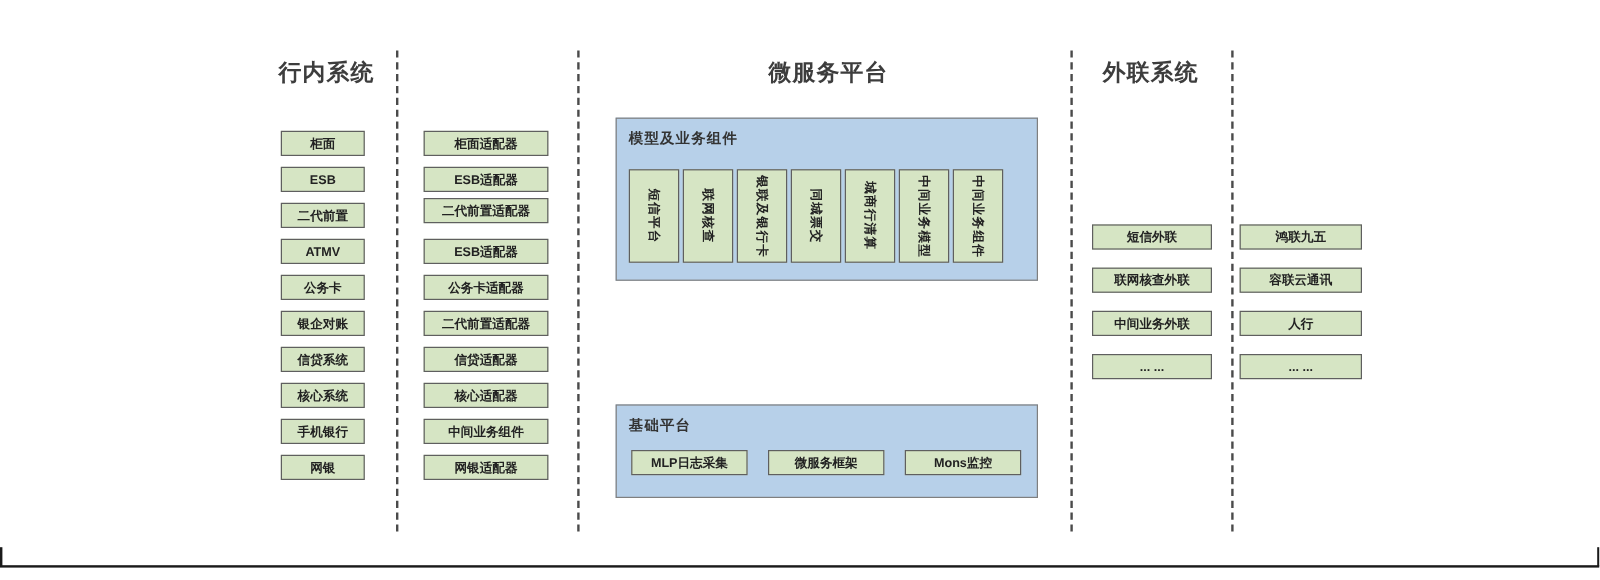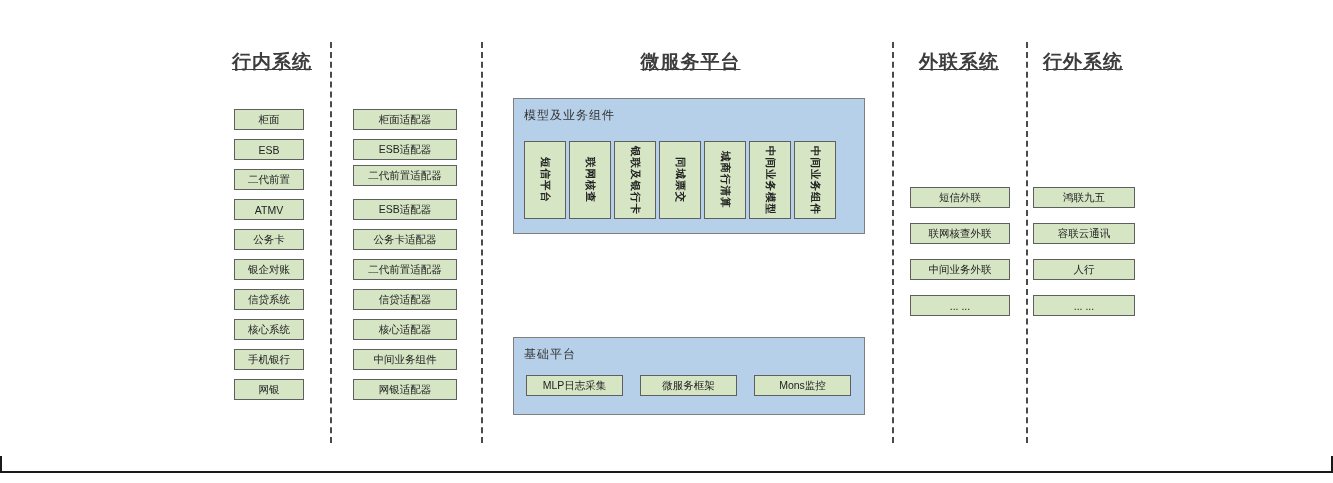--- a/index.html
+++ b/index.html
@@ -19,43 +19,43 @@
     width:1333px;height:483px;
     background:var(--page-bg);
     font-family:"Liberation Sans","DejaVu Sans",sans-serif;
     overflow:hidden;
   }
   .col-title{
     position:absolute;top:50px;height:24px;
     font-size:19px;font-weight:bold;color:var(--title-color);
     text-align:center;line-height:24px;
     letter-spacing:1px;
-    text-decoration:underline;
   }
   .vsep{
     position:absolute;top:42px;height:401px;width:0;
     border-left:2px dashed var(--sep-color);
   }
   .gbox{
     position:absolute;height:19px;
     background:var(--green-fill);
     border:1px solid var(--green-border);
     display:flex;align-items:center;justify-content:center;
-    font-size:10.5px;font-weight:normal;color:var(--text-dark);
+    font-size:10.5px;font-weight:bold;color:var(--text-dark);
     white-space:nowrap;
   }
   .panel{
     position:absolute;left:513px;width:350px;
     background:var(--blue-fill);
     border:1px solid var(--blue-border);
   }
   .panel-label{
     position:absolute;left:10px;top:8px;
     font-size:12px;color:#333333;letter-spacing:1px;
     white-space:nowrap;
+    font-weight:bold;
   }
   .vbox{
     position:absolute;top:42px;width:40px;height:76px;
     background:var(--green-fill);
     border:1px solid var(--green-border);
     display:flex;align-items:center;justify-content:center;
   }
   .vbox span{
     writing-mode:vertical-rl;
     text-orientation:sideways;
@@ -77,21 +77,20 @@
 <div class="canvas">
 
   <div class="vsep" style="left:330px"></div>
   <div class="vsep" style="left:481px"></div>
   <div class="vsep" style="left:892px"></div>
   <div class="vsep" style="left:1026px"></div>
 
   <div class="col-title" style="left:212px;width:120px">行内系统</div>
   <div class="col-title" style="left:899px;width:120px">外联系统</div>
   <div class="col-title" style="left:618px;width:145px">微服务平台</div>
-  <div class="col-title" style="left:1023px;width:120px">行外系统</div>
 
   <div class="gbox" style="left:234px;top:109px;width:68px">柜面</div>
   <div class="gbox" style="left:234px;top:139px;width:68px">ESB</div>
   <div class="gbox" style="left:234px;top:169px;width:68px">二代前置</div>
   <div class="gbox" style="left:234px;top:199px;width:68px">ATMV</div>
   <div class="gbox" style="left:234px;top:229px;width:68px">公务卡</div>
   <div class="gbox" style="left:234px;top:259px;width:68px">银企对账</div>
   <div class="gbox" style="left:234px;top:289px;width:68px">信贷系统</div>
   <div class="gbox" style="left:234px;top:319px;width:68px">核心系统</div>
   <div class="gbox" style="left:234px;top:349px;width:68px">手机银行</div>

